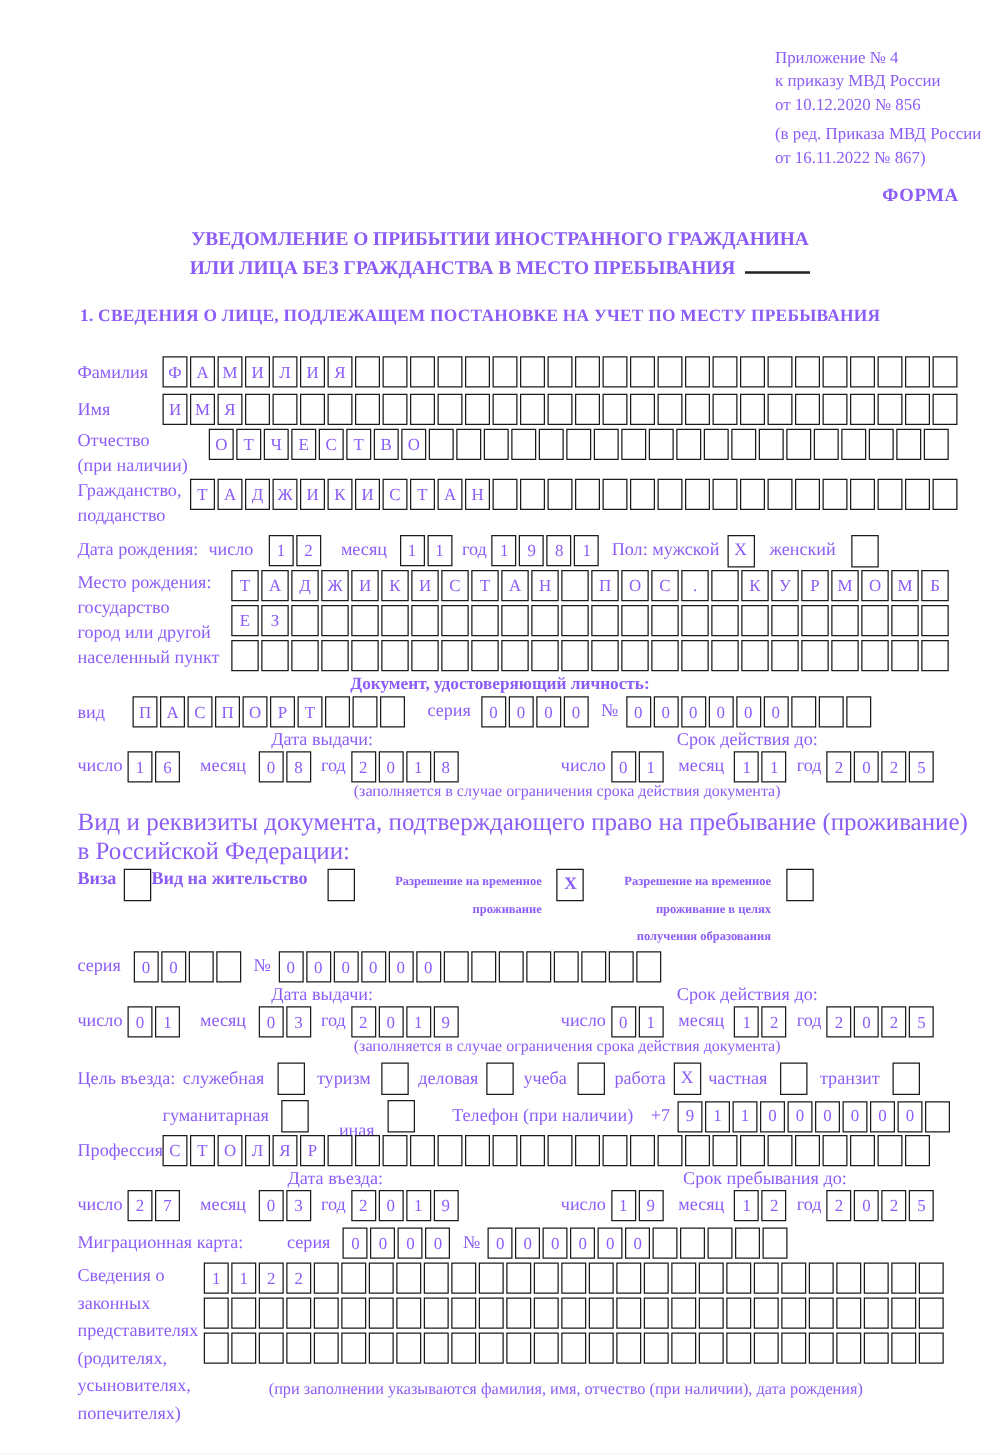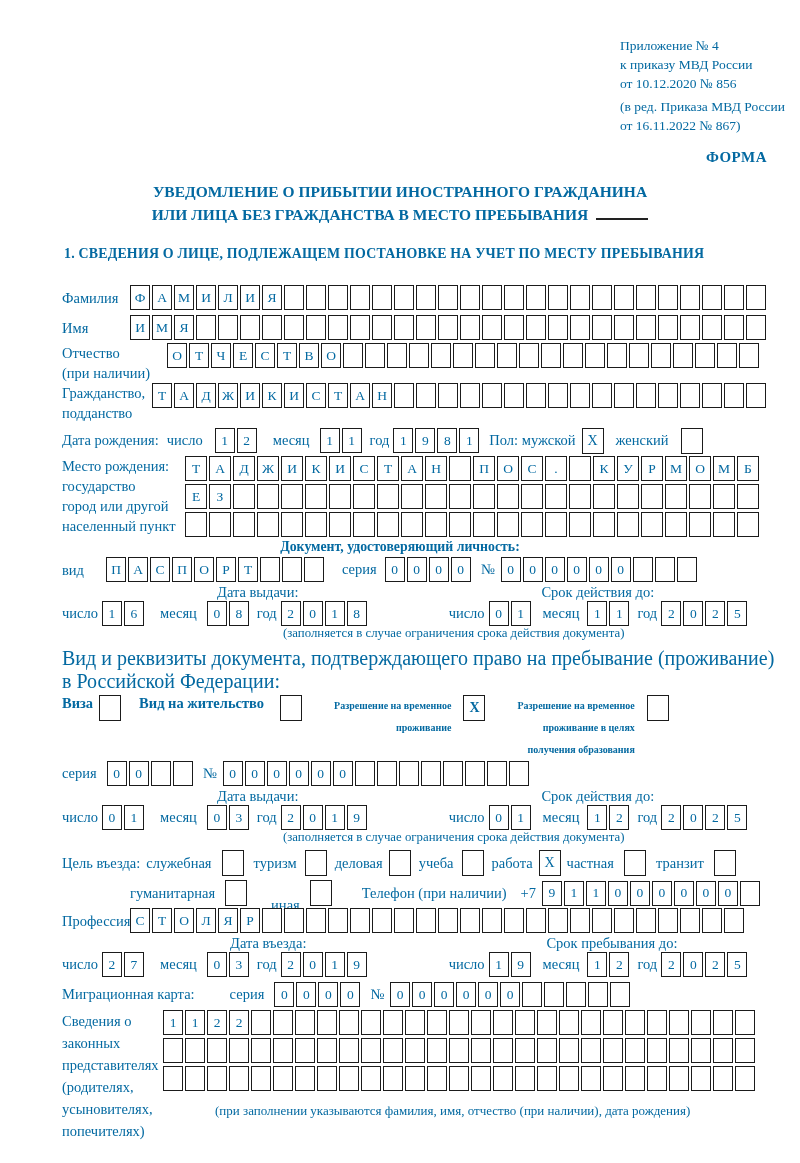--- a/index.html
+++ b/index.html
@@ -1,17 +1,17 @@
 <!DOCTYPE html>
 <html><head>
 <meta charset="utf-8">
 <style>
   html,body{margin:0;padding:0;background:#e8e8e8;}
   .page{
-    width:800px;height:1163px;background:#ffffff;color:#0369a1;
+    width:800px;height:1163px;background:#ffffff;color:#8b5cf6;
     font-family:"Liberation Serif","DejaVu Serif",serif;
     position:relative;overflow:hidden;box-sizing:border-box;
   }
   .appendix{margin:0;padding-top:36px;margin-left:620px;font-size:13.5px;line-height:19px;}
   .appendix .rev{margin-top:4px;}
   .forma{margin-top:14px;margin-right:33px;text-align:right;font-weight:bold;font-size:15px;letter-spacing:.5px;}
   .title{margin-top:14px;text-align:center;font-weight:bold;font-size:15.5px;line-height:23px;}
   .blankline{display:inline-block;width:52px;border-bottom:2px solid #222;height:12px;margin-left:8px;}
   .section-heading{margin-top:20px;margin-left:64px;font-weight:bold;font-size:13.9px;letter-spacing:.2px;}
 
@@ -24,21 +24,21 @@
   .cell{
     box-sizing:border-box;width:20px;height:25px;border:1.7px solid #1b1b1b;margin-right:2px;
     display:flex;align-items:center;justify-content:center;font-size:13.5px;background:#fff;
   }
   .cells24 .cell{width:22px;}
   .cbox{
     box-sizing:border-box;width:22px;height:26px;border:1.7px solid #1b1b1b;
     display:inline-flex;align-items:center;justify-content:center;font-size:14px;flex:0 0 auto;background:#fff;
   }
   .ml4{margin-left:4px;} .ml6{margin-left:6px;} .ml8{margin-left:8px;} .ml10{margin-left:10px;}
-  .ml12{margin-left:12px;} .ml14{margin-left:14px;} .ml16{margin-left:16px;} .ml18{margin-left:18px;}
+  .ml12{margin-left:12px;} .ml14{margin-left:14px;} .ml16{margin-left:16px;} .ml18{}
   .ml24{margin-left:24px;margin-top:24px;} .ml30{margin-left:30px;} .ml35{margin-left:35px;} .ml80{margin-left:80px;}
   .mt3{margin-top:3px;}
   .doc-heading{margin-top:2px;text-align:center;font-weight:bold;font-size:13.8px;}
   .headers-row{margin-top:2px;font-size:14.5px;height:17px;}
   .dh1{margin-left:155px;}
   .dh2{margin-left:243px;}
   .dh1e{margin-left:168px;}
   .dh2e{margin-left:240px;}
   .note{margin-left:283px;font-size:12.8px;height:16px;}
   .intro{margin-left:62px;font-size:20px;line-height:23px;margin-top:5px;}

